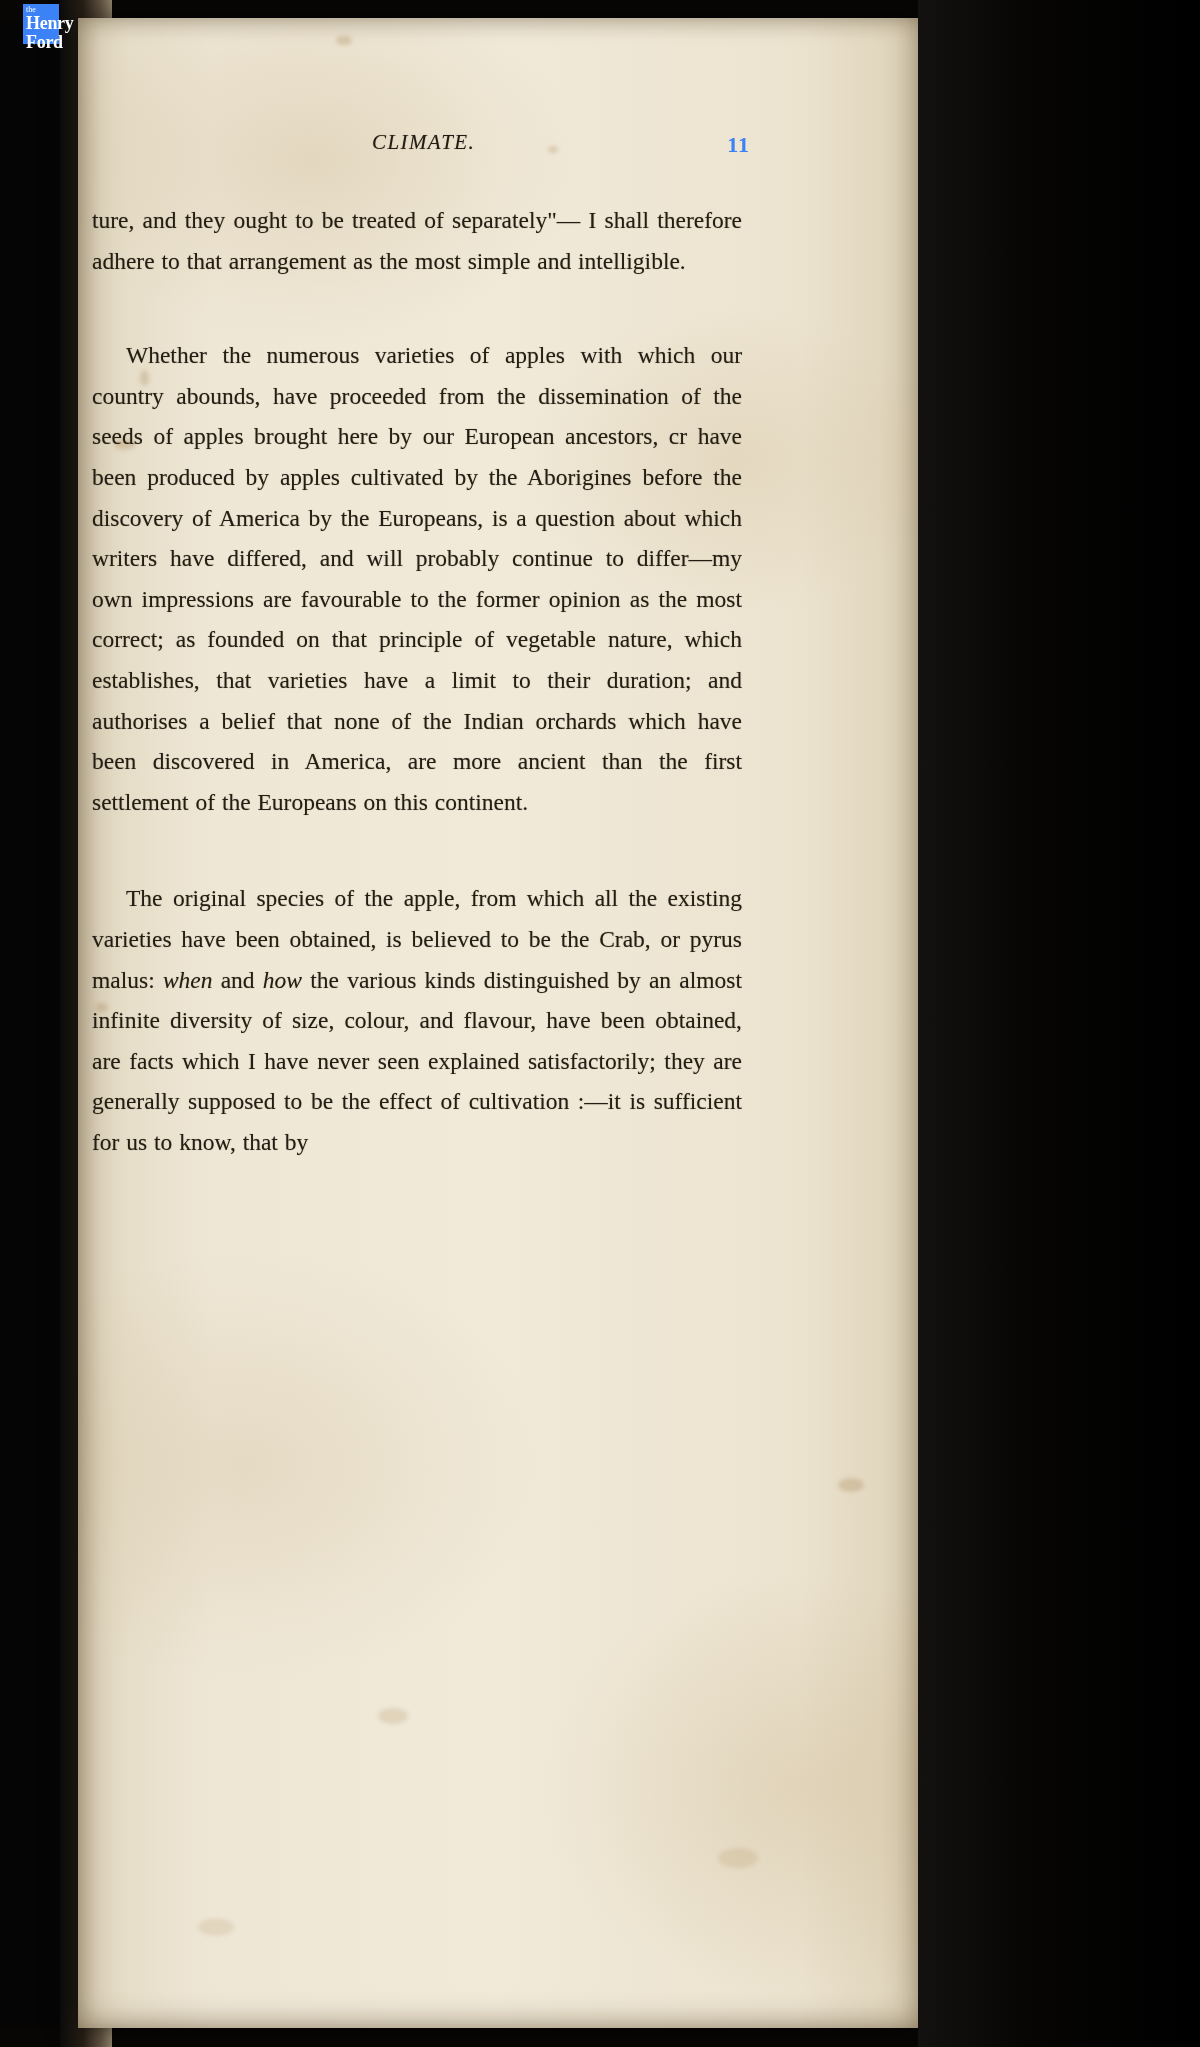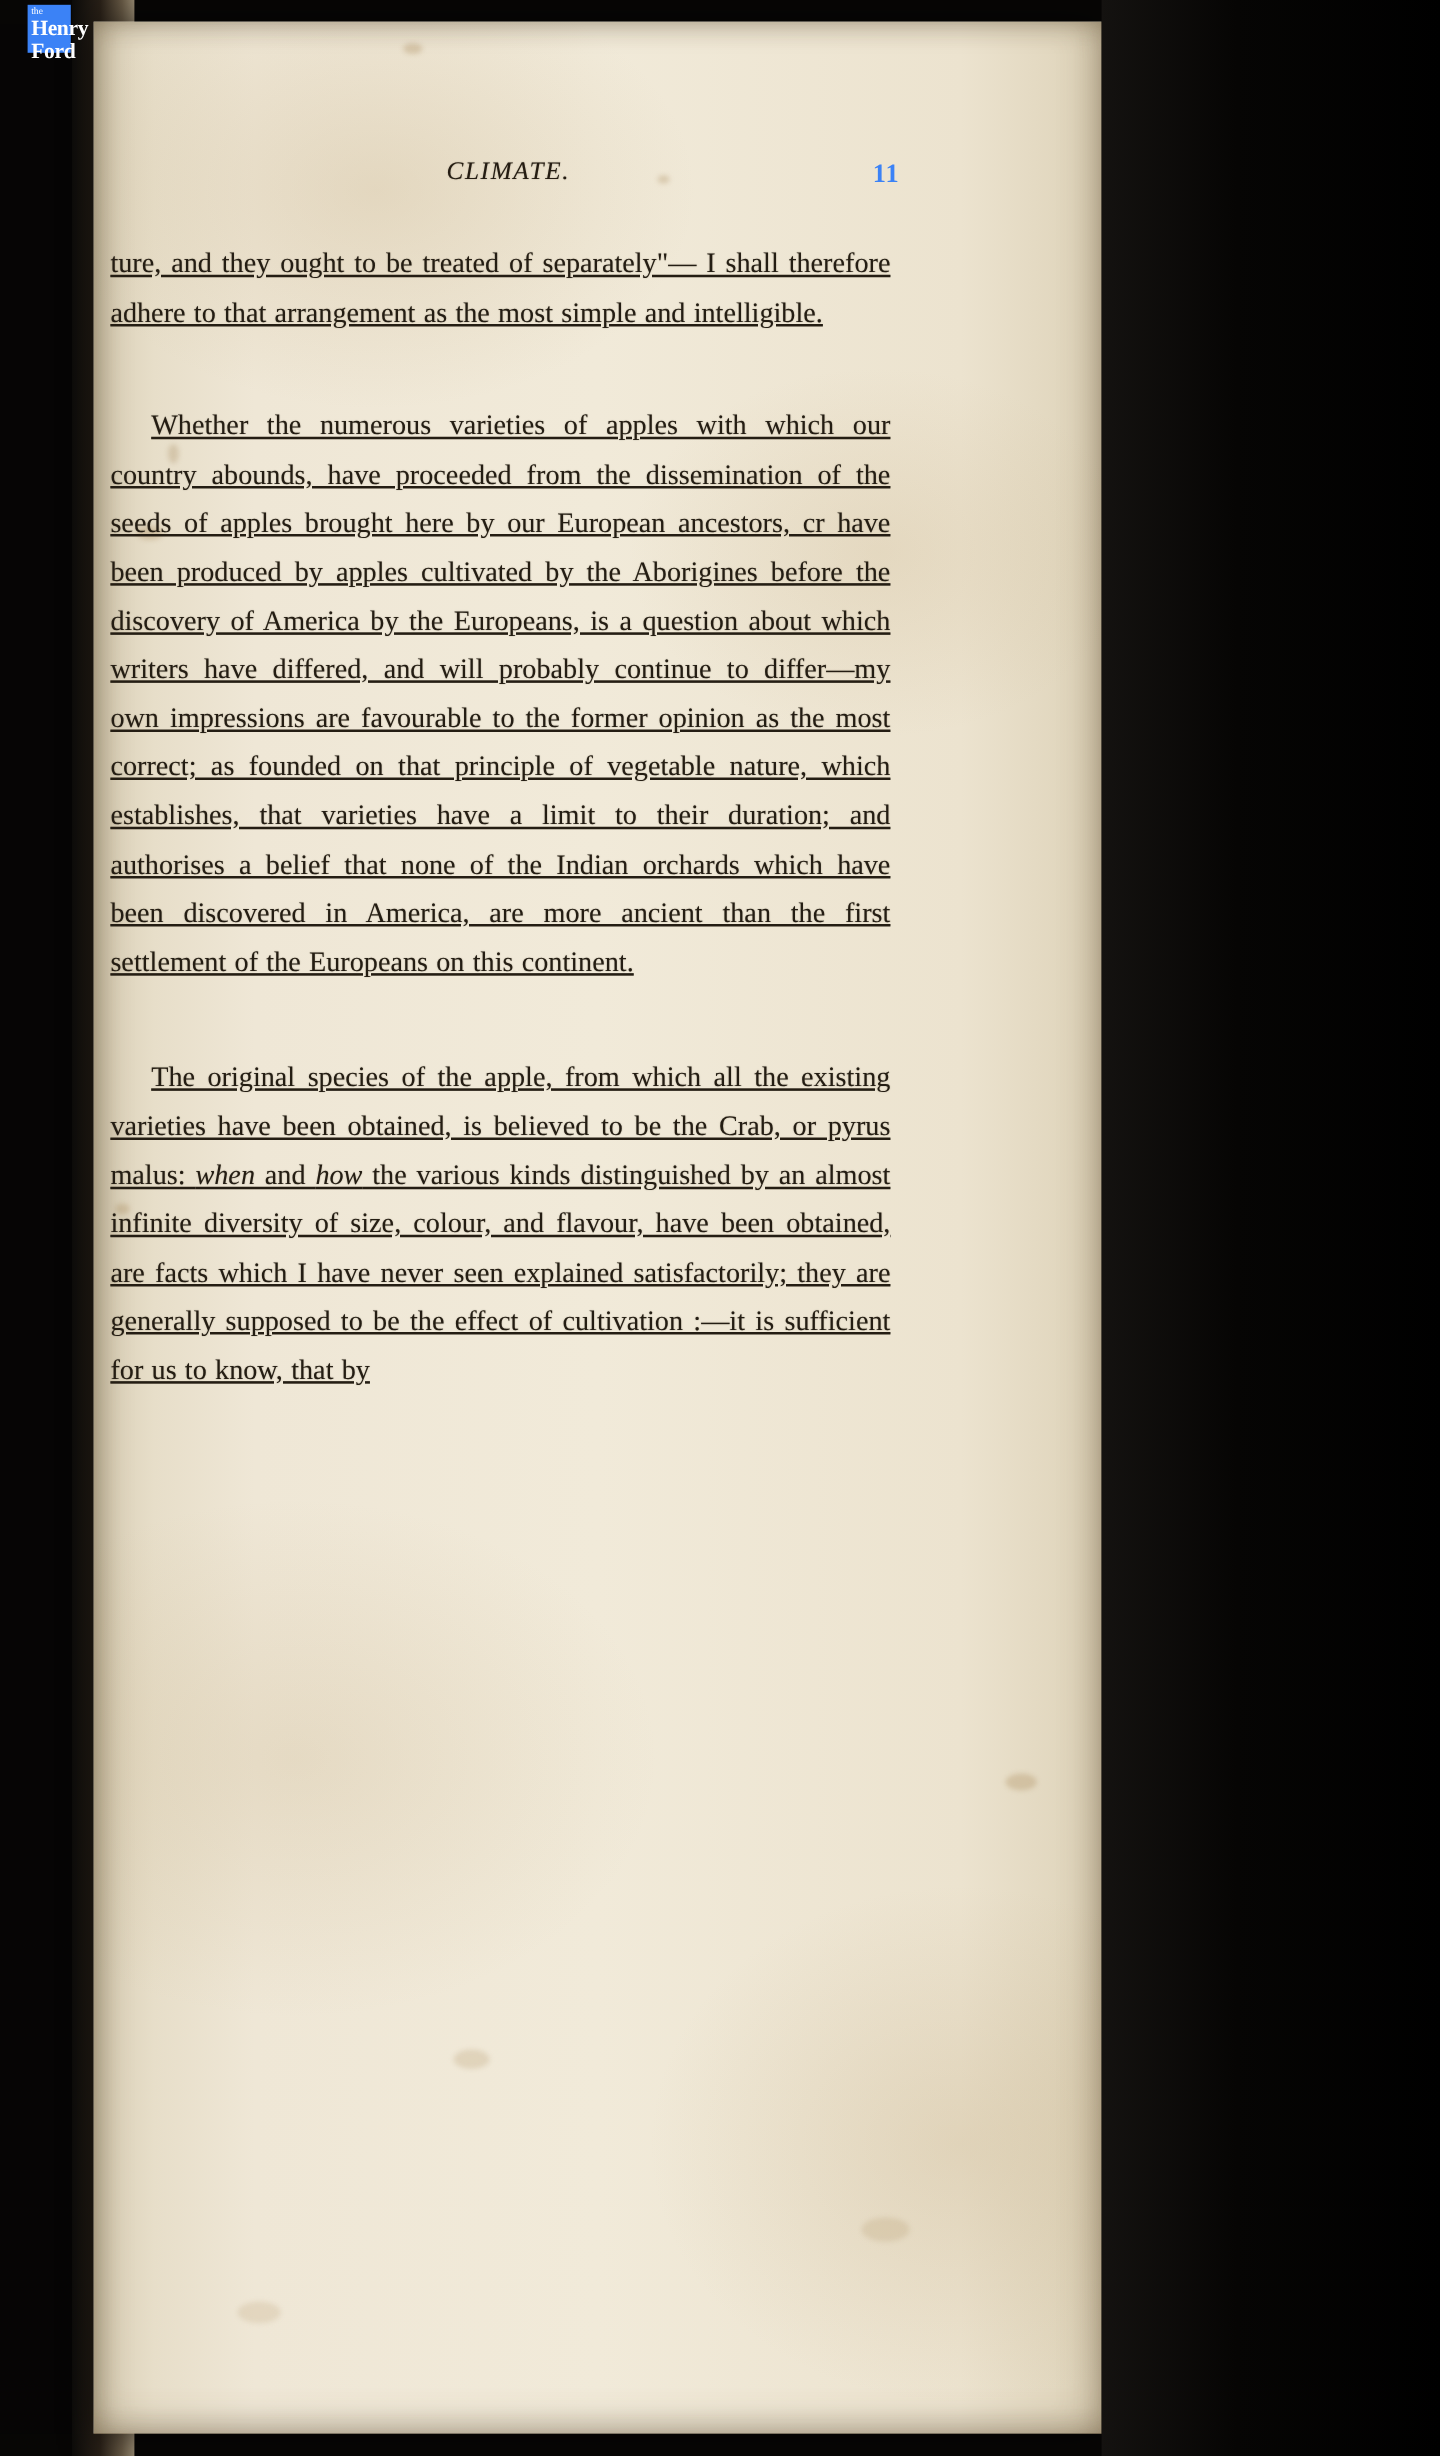--- a/index.html
+++ b/index.html
@@ -132,21 +132,20 @@
   }
 
   p.body-par {
     margin: 0;
     color: #241d13;
     font-size: 23.5px;
     line-height: 40.6px;
     text-align: justify;
     text-shadow: 0 0 1.1px rgba(45,34,18,0.40);
     word-spacing: 1px;
-    text-decoration: underline;
   }
   p.par-cont { margin-top: 30px; }
   p.par-indent { margin-top: 54px; text-indent: 34px; }
   p.par-indent2 { margin-top: 56px; text-indent: 34px; }
 
   .it { font-style: italic; }
 
   
   .right-dark {
     position: absolute;

